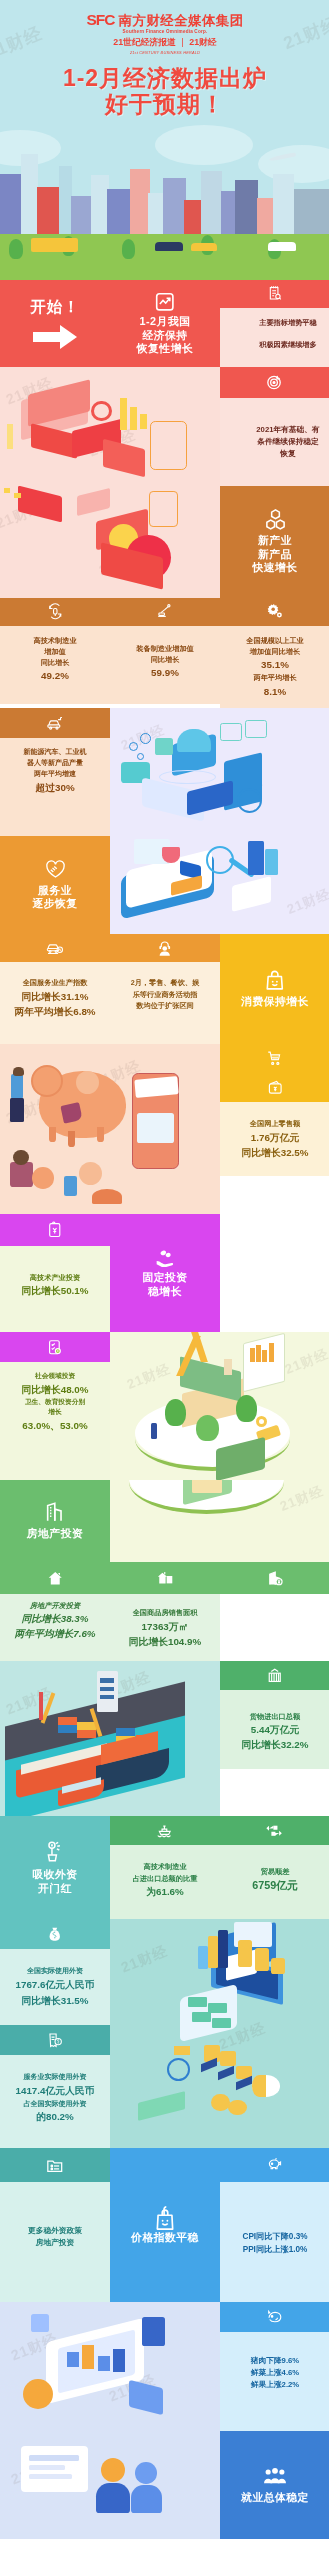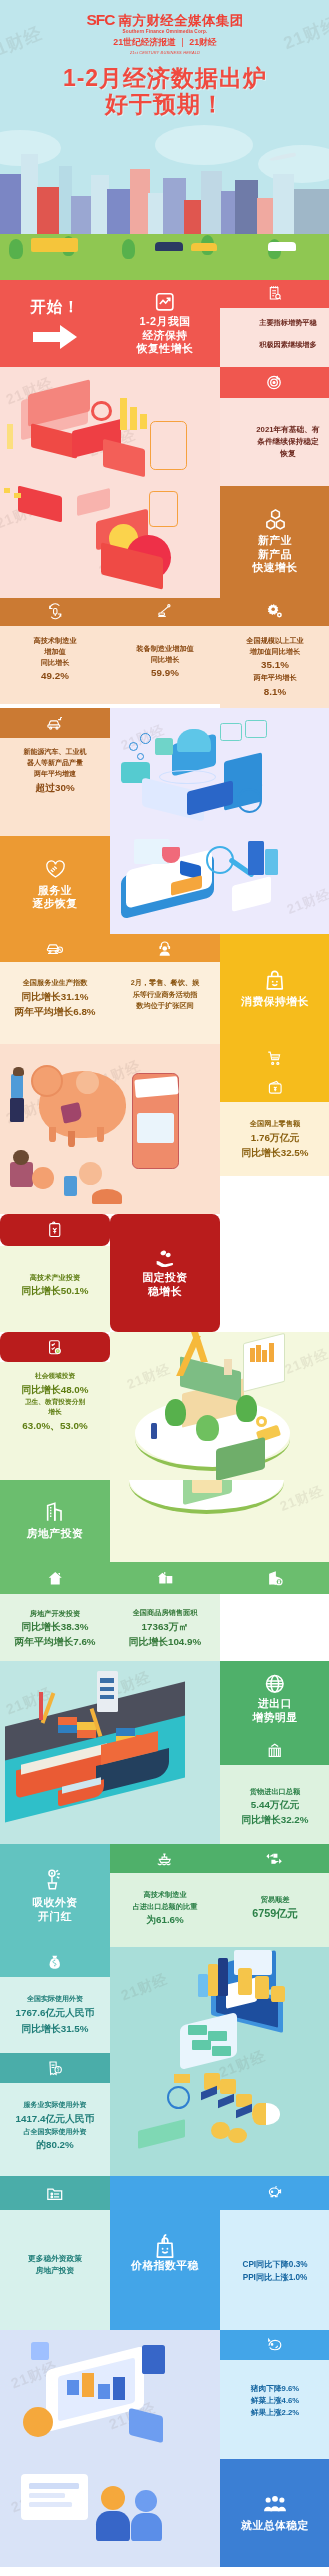--- a/index.html
+++ b/index.html
@@ -73,21 +73,21 @@
   .or2-bg { background:#ec9a33; }
   .or2-soft { background:#fcefdc; }
   .or2-txt { color:#8a5512; }
 
   
   .ye-bg { background:#f6bc1c; }
   .ye-soft { background:#fdf1d6; }
   .ye-txt { color:#8a6010; }
 
   
-  .gr-bg { background:#b91c1c;border-radius:8px; }
+  .gr-bg { background:#d946ef; }
   .gr-soft { background:#f2f7dd; }
   .gr-txt { color:#5e7d12; }
   .gr2-bg { background:#6bbe6e; }
   .gr2-soft { background:#e3f3e2; }
   .gr2-txt { color:#35793a; }
   .gr3-bg { background:#4fb06a; }
   .gr3-soft { background:#ddf2df; }
   .gr3-txt { color:#2c8048; }
 
   
@@ -588,21 +588,21 @@
   </div>
 
   <div class="grid">
     <div class="cell">
       <div class="icon-head gr2-bg" style="height:32px;">
         <svg class="ic" width="16.5" height="16.5" viewBox="0 0 24 24" fill="#fff">
           <path d="M12 3L2.5 11.2h3V21h13v-9.8h3z"></path>
           <path d="M16.5 4.2h2.4v3.4l-2.4-2z"></path>
         </svg>
       </div>
-      <div class="stat gr2-soft gr2-txt" style="min-height:67px;padding-top:14px;">
+      <div class="stat gr2-soft gr2-txt" style="min-height:67px;padding-top:6px;font-style:italic;">
         <div>房地产开发投资</div>
         <div class="big">同比增长38.3%</div>
         <div class="big">两年平均增长7.6%</div>
       </div>
     </div>
     <div class="cell">
       <div class="icon-head gr2-bg" style="height:32px;">
         <svg class="ic" width="18.5" height="15.5" viewBox="0 0 26 22" fill="#fff">
           <path d="M9 4L2.5 9.6h2V19h9V9.6h2z"></path>
           <path d="M15 8.5h8V19h-8z"></path>
@@ -648,31 +648,20 @@
       <div class="iso" style="left:94px;top:47px;width:4.1px;height:29px;background:#f3b23a;transform:rotate(-18deg);"></div>
       <div class="iso" style="left:39px;top:31px;width:4.1px;height:28px;background:#e04f4f;"></div>
       <div class="iso" style="left:15.5px;top:98px;width:93px;height:28px;background:#ea5b34;border-radius:0 0 15.5px 5.2px;transform:skewY(-14deg);"></div>
       <div class="iso" style="left:20.6px;top:93px;width:86px;height:10.3px;background:#f0ece0;transform:skewY(-14deg);"></div>
       <div class="iso" style="left:96px;top:96px;width:73px;height:27px;background:#23405e;border-radius:0 0 13.4px 4.1px;transform:skewY(-14deg);"></div>
       <div class="iso" style="left:101px;top:77px;width:57px;height:19.6px;background:#ef6a3a;transform:skewY(-14deg);"></div>
       <div class="iso" style="left:58px;top:124px;width:46px;height:15.5px;background:#ea5b34;border-radius:0 0 9.3px 3.1px;transform:skewY(-14deg);"></div>
       <div class="iso" style="left:62px;top:121px;width:39px;height:7.2px;background:#cfe6ef;transform:skewY(-14deg);"></div>
     </div>
     <div class="cell">
-      <div class="band-title gr3-bg" style="min-height:75px;">
-        <span>
-          <svg class="ic" width="21.6" height="21.6" viewBox="0 0 24 24" fill="none" stroke="#fff" stroke-width="1.7">
-            <circle cx="12" cy="12" r="9.2"></circle>
-            <ellipse cx="12" cy="12" rx="4.2" ry="9.2"></ellipse>
-            <path d="M3.2 9h17.6M3.2 15h17.6M2.8 12h18.4"></path>
-          </svg>
-        </span>
-        <div class="ttl" style="white-space:pre-line;margin-top:3.1px;">进出口
-增势明显</div>
-      </div>
       <div class="icon-head gr3-bg" style="height:29px;">
         <svg class="ic" width="15.5" height="16.5" viewBox="0 0 22 24" fill="none" stroke="#fff" stroke-width="1.7">
           <rect x="3" y="9" width="16" height="12"></rect>
           <path d="M6.5 9v12M10 9v12M13.5 9v12M16.5 9v12"></path>
           <path d="M6 6.5L11 3.2l5 3.3"></path>
         </svg>
       </div>
       <div class="stat gr3-soft gr3-txt" style="min-height:79px;padding-top:20.6px;">
         <div>货物进出口总额</div>
         <div class="big">5.44万亿元</div>

